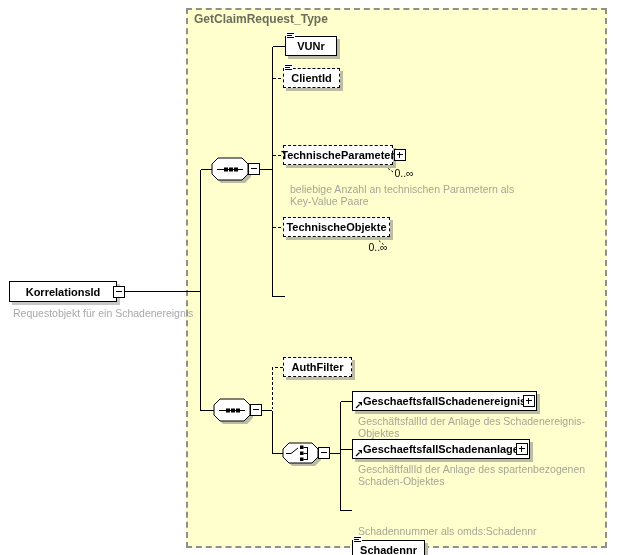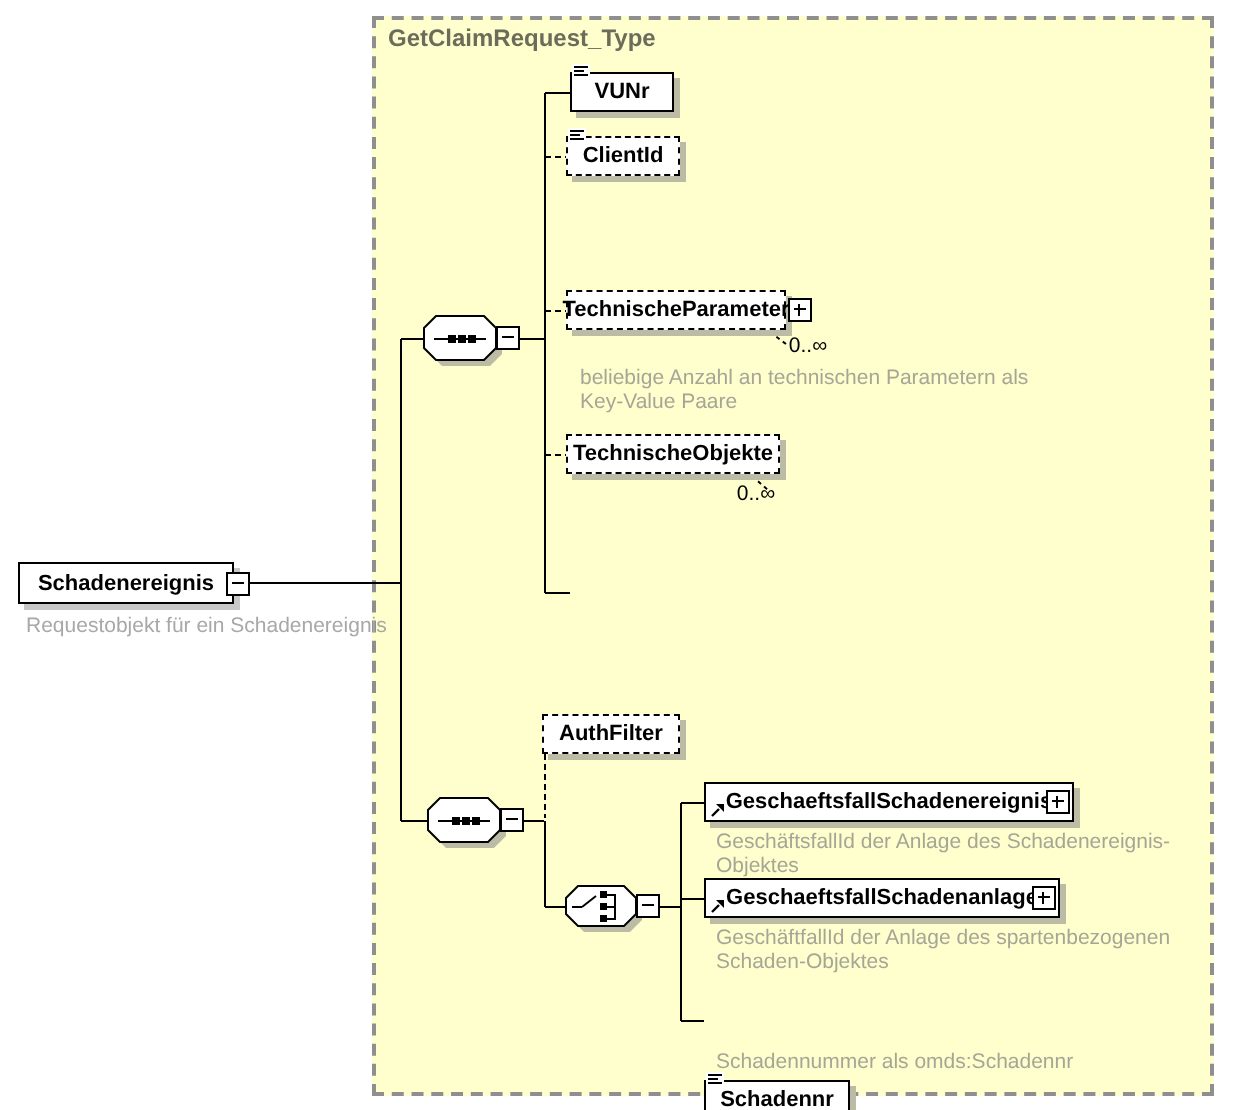--- a/index.html
+++ b/index.html
@@ -112,21 +112,21 @@
         <path d="M303.5,453.5 H307.5"></path>
         <path d="M303.5,459.5 H307.5"></path>
       </g>
       <rect x="300" y="445.5" width="3.5" height="3.5" fill="#000000"></rect>
       <rect x="300" y="451.5" width="3.5" height="3.5" fill="#000000"></rect>
       <rect x="300" y="457.5" width="3.5" height="3.5" fill="#000000"></rect>
     </g>
   </svg>
 
   <div class="el-box on-white" style="left:9px;top:281px;width:108px;">
-    <span>Schadenereignis</span>
+    <span>KorrelationsId</span>
   </div>
   <div class="toggle" style="left:113px;top:286px;">
       <i class="h"></i>
     </div>
   <div class="anno on-white" style="left:13px;top:308px;">Requestobjekt für ein Schadenereignis</div>
 
   <div class="el-box" style="left:285px;top:36px;width:52px;">
     <svg class="anno-icon" viewBox="0 0 9 8">
         <rect x="0" y="0" width="9" height="8" fill="#ffffff"></rect>
         <g stroke="#000" stroke-width="1">
@@ -160,21 +160,21 @@
   <div class="card" style="left:391px;top:167px;">0..∞</div>
   <div class="anno" style="left:290px;top:184px;">beliebige Anzahl an technischen Parametern als
 Key-Value Paare</div>
 
   <div class="el-box dashed" style="left:283px;top:217px;width:107px;">
     <span>TechnischeObjekte</span>
   </div>
   <div class="card" style="left:365px;top:241px;">0..∞</div>
 
 
-  <div class="el-box dashed" style="left:271px;top:357px;width:69px;">
+  <div class="el-box dashed" style="left:283px;top:357px;width:69px;">
     <span>AuthFilter</span>
   </div>
 
   <div class="el-box" style="left:352px;top:391px;width:185px;">
     <svg class="ref-icon" viewBox="0 0 8 8">
         <path d="M1,7 L4.5,3.5" stroke="#000" stroke-width="1.2" fill="none"></path>
         <polygon points="3,1 7,1 7,5" fill="#000"></polygon>
       </svg>
     <span>GeschaeftsfallSchadenereignis</span>
   </div>

